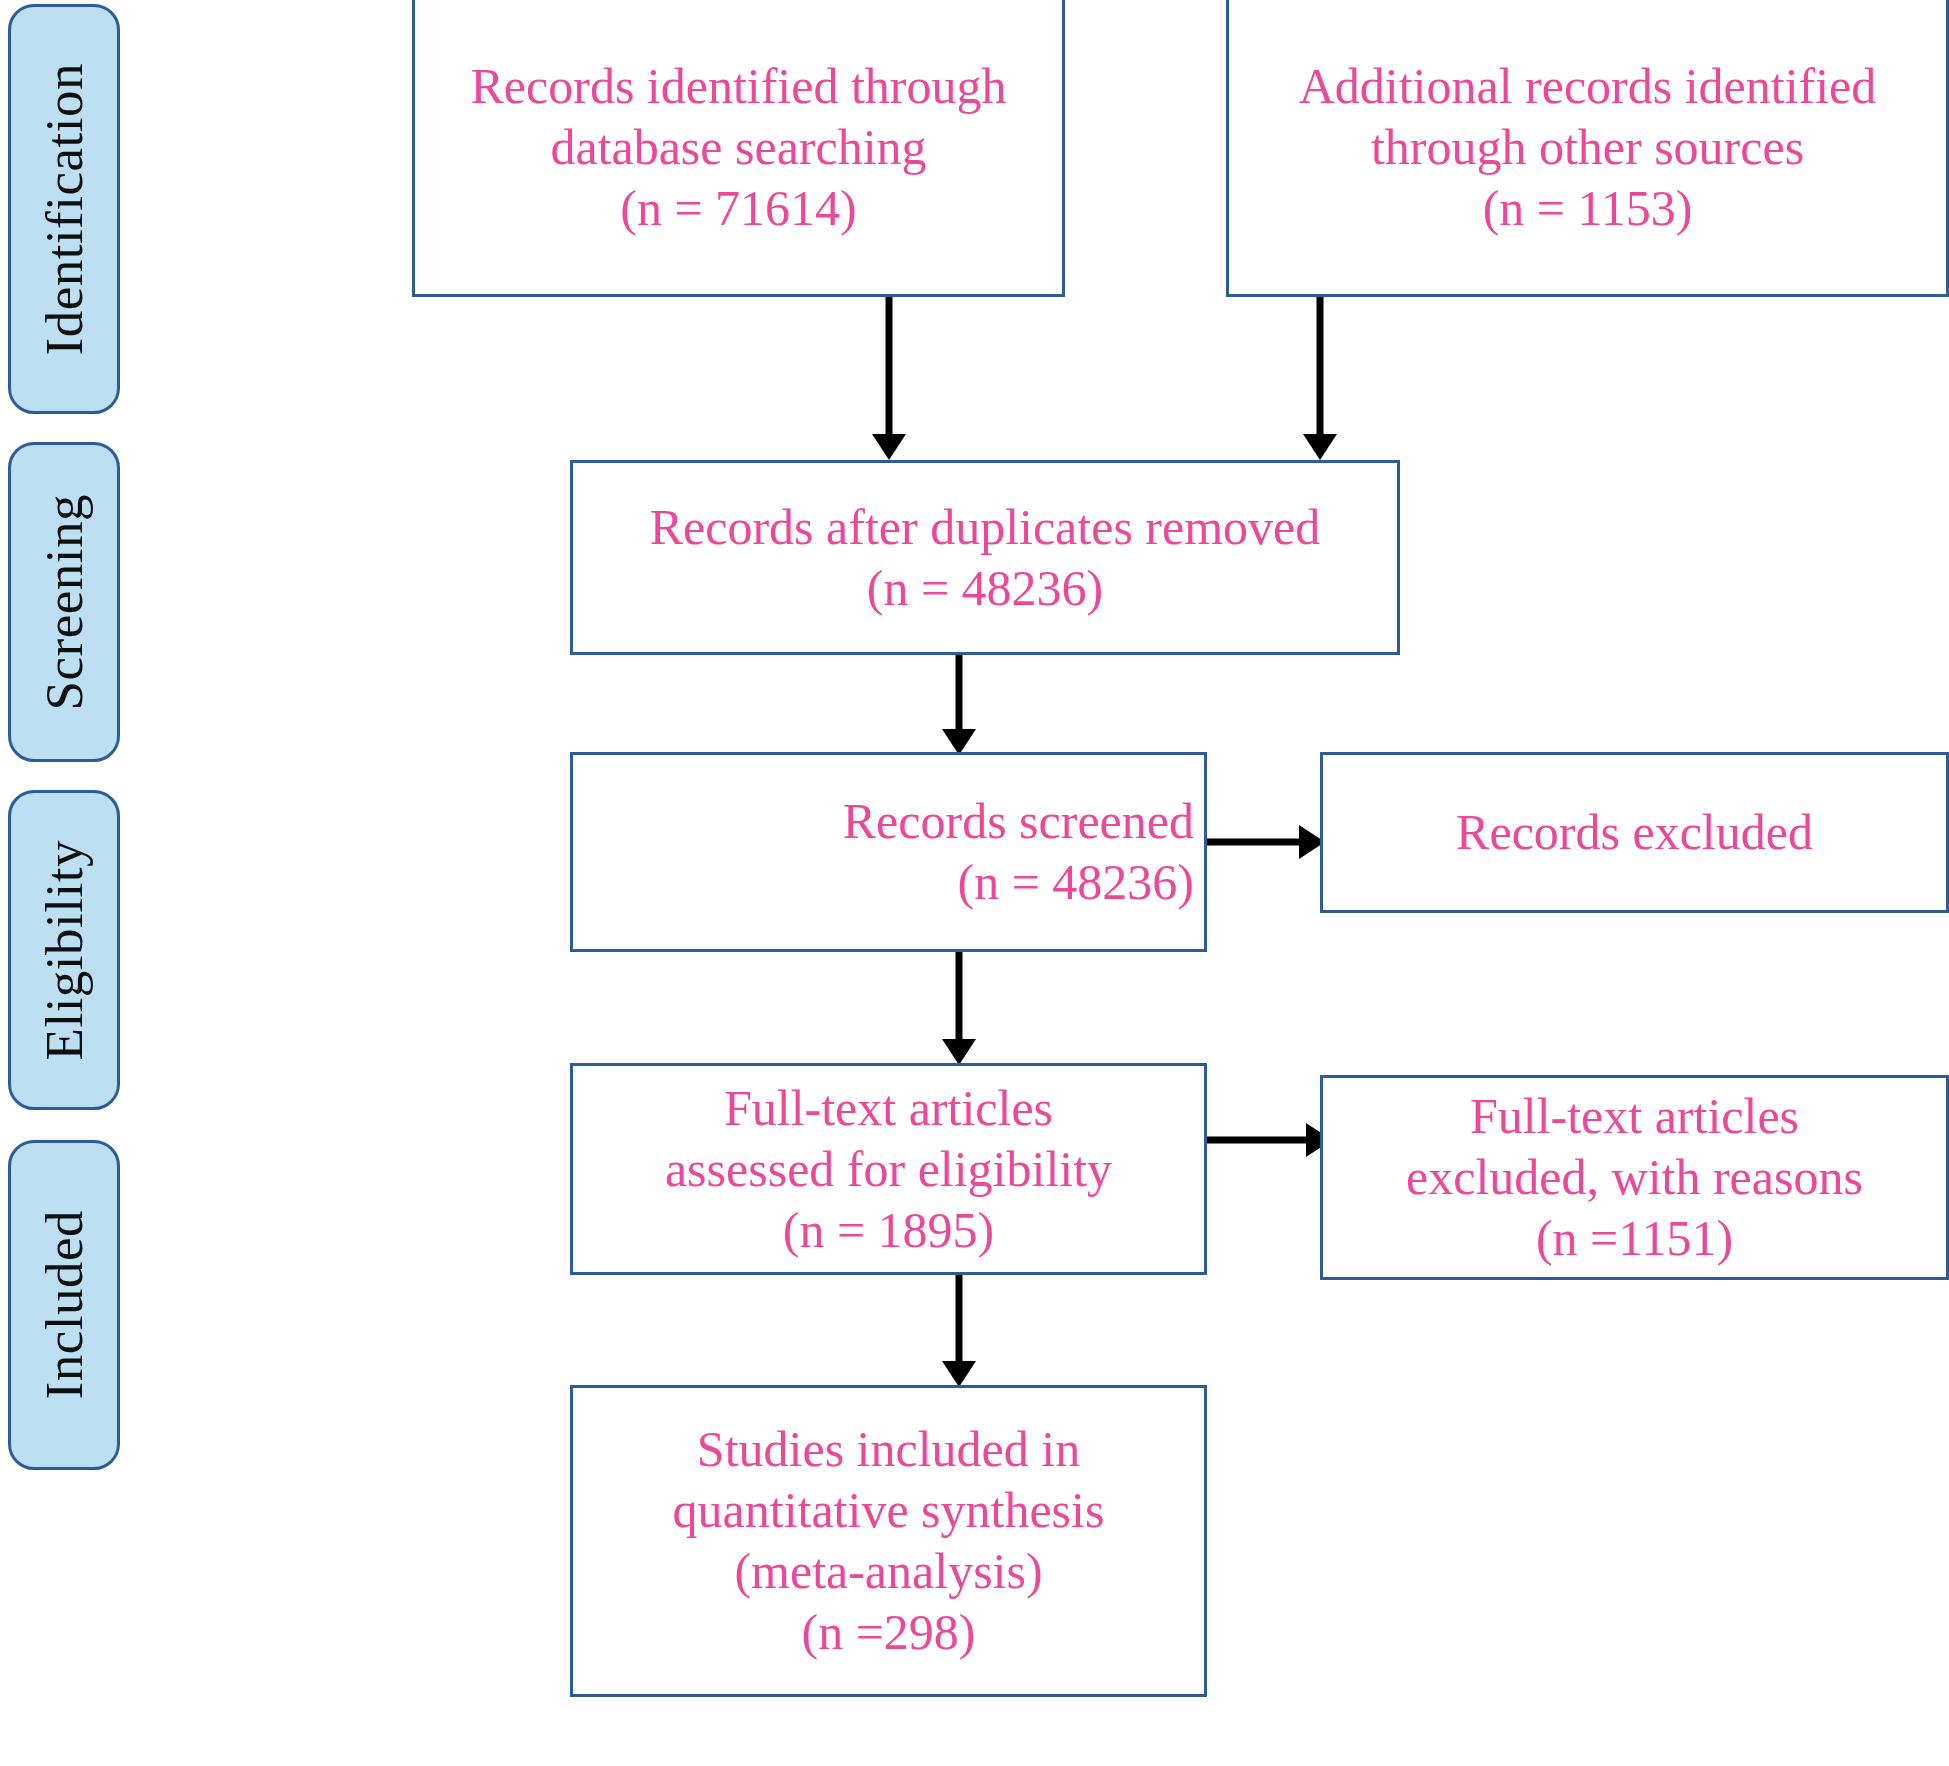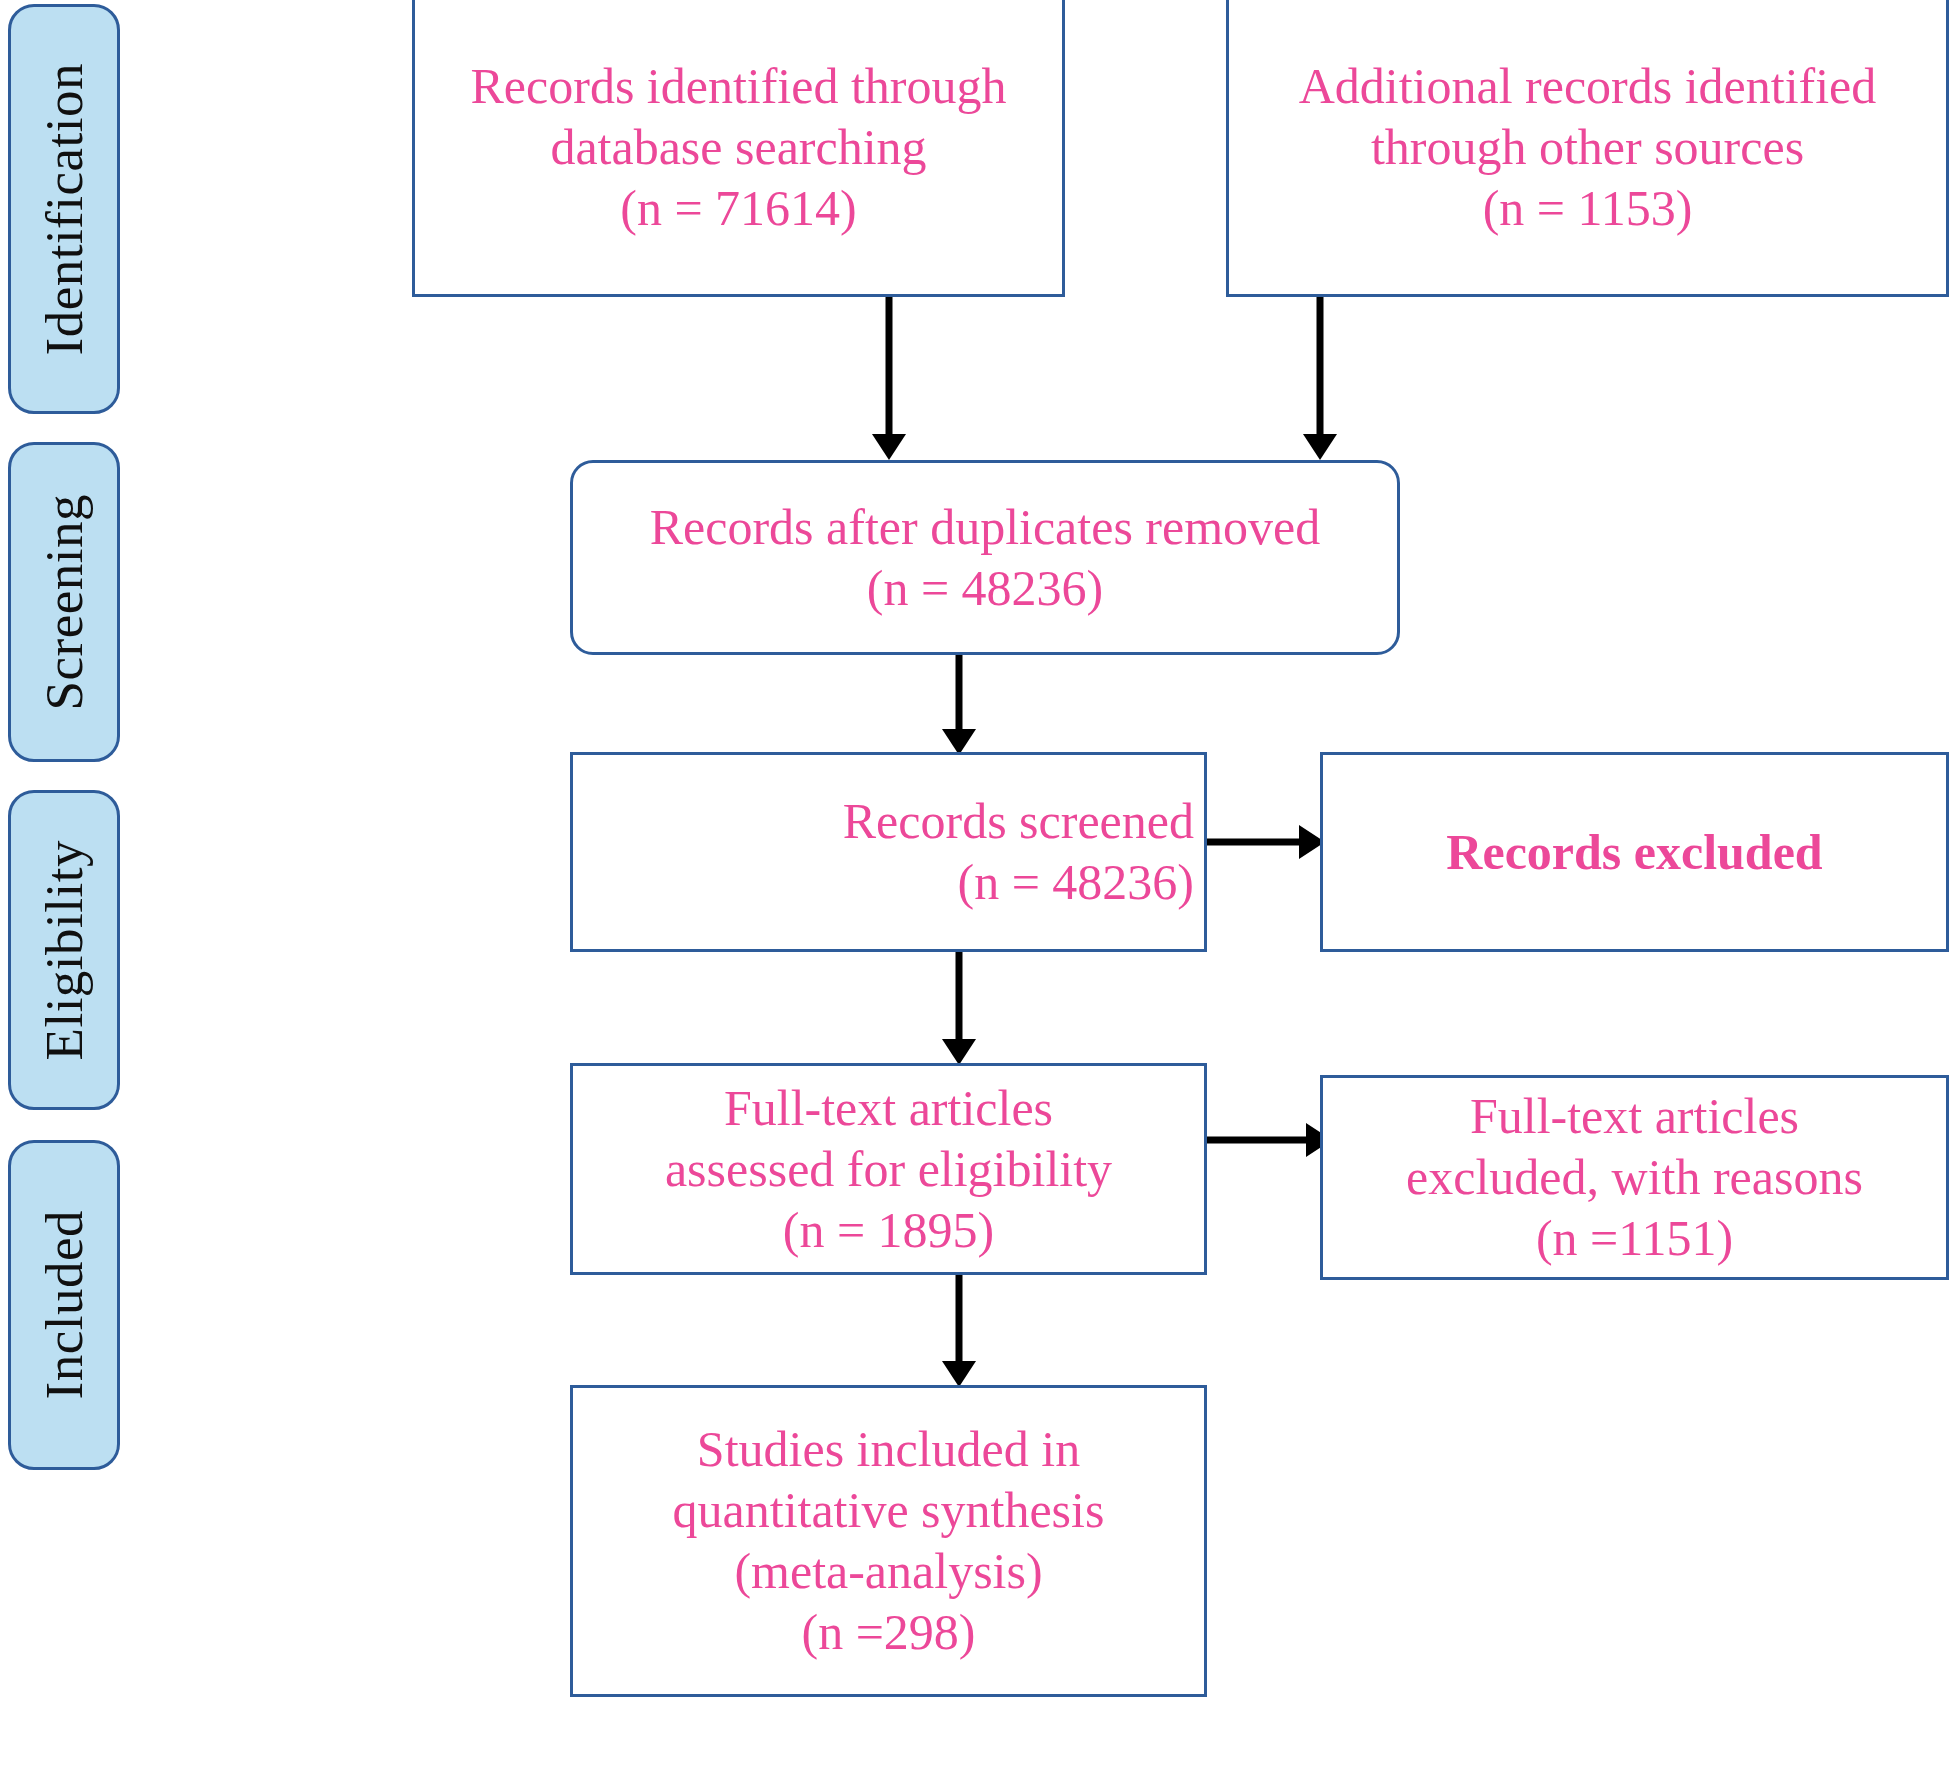--- a/index.html
+++ b/index.html
@@ -139,41 +139,41 @@
   <div class="arrow-v" style="left:869px; top:297px; width:40px; height:163px;">
     <div class="shaft" style="height:140px;"></div>
     <div class="head"></div>
   </div>
 
   <div class="arrow-v" style="left:1300px; top:297px; width:40px; height:163px;">
     <div class="shaft" style="height:140px;"></div>
     <div class="head"></div>
   </div>
 
-  <div class="box" style="left:570px; top:460px; width:830px; height:195px;border-radius:23px;">
+  <div class="box" style="left:570px; top:460px; width:830px; height:195px;">
     <div class="box-line">Records after duplicates removed</div>
     <div class="box-line">(n = 48236)</div>
   </div>
 
   <div class="arrow-v" style="left:939px; top:655px; width:40px; height:100px;">
     <div class="shaft" style="height:77px;"></div>
     <div class="head"></div>
   </div>
 
   <div class="box" style="left:570px; top:752px; width:637px; height:200px;align-items:flex-end;">
     <div class="box-line">Records screened</div>
     <div class="box-line">(n = 48236)</div>
   </div>
 
   <div class="arrow-h" style="left:1207px; top:822px; width:118px; height:40px;">
     <div class="shaft" style="width:100px;"></div>
     <div class="head"></div>
   </div>
 
-  <div class="box" style="left:1320px; top:752px; width:629px; height:200px;font-weight:bold;">
+  <div class="box" style="left:1320px; top:752px; width:629px; height:161px;">
     <div class="box-line">Records excluded</div>
   </div>
 
   <div class="arrow-v" style="left:939px; top:952px; width:40px; height:113px;">
     <div class="shaft" style="height:90px;"></div>
     <div class="head"></div>
   </div>
 
   <div class="box" style="left:570px; top:1063px; width:637px; height:212px;">
     <div class="box-line">Full-text articles</div>

